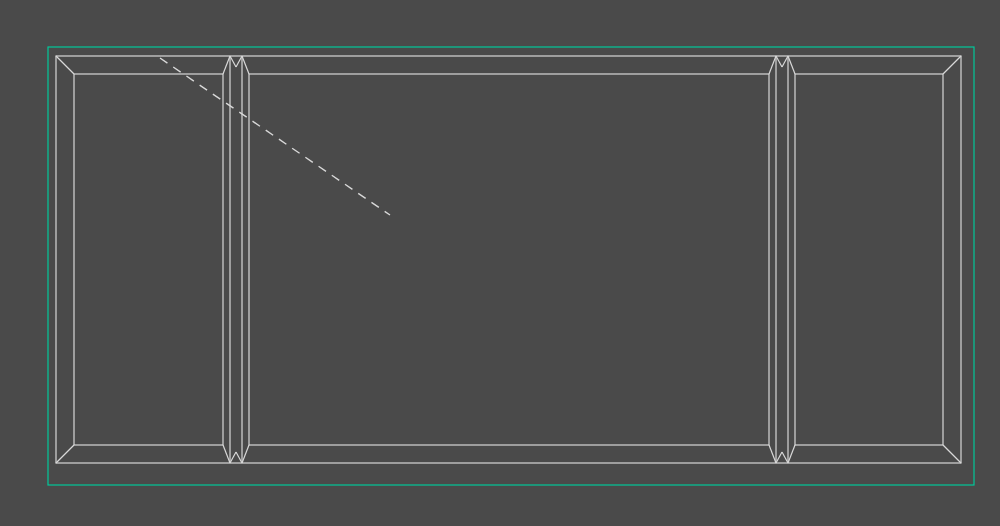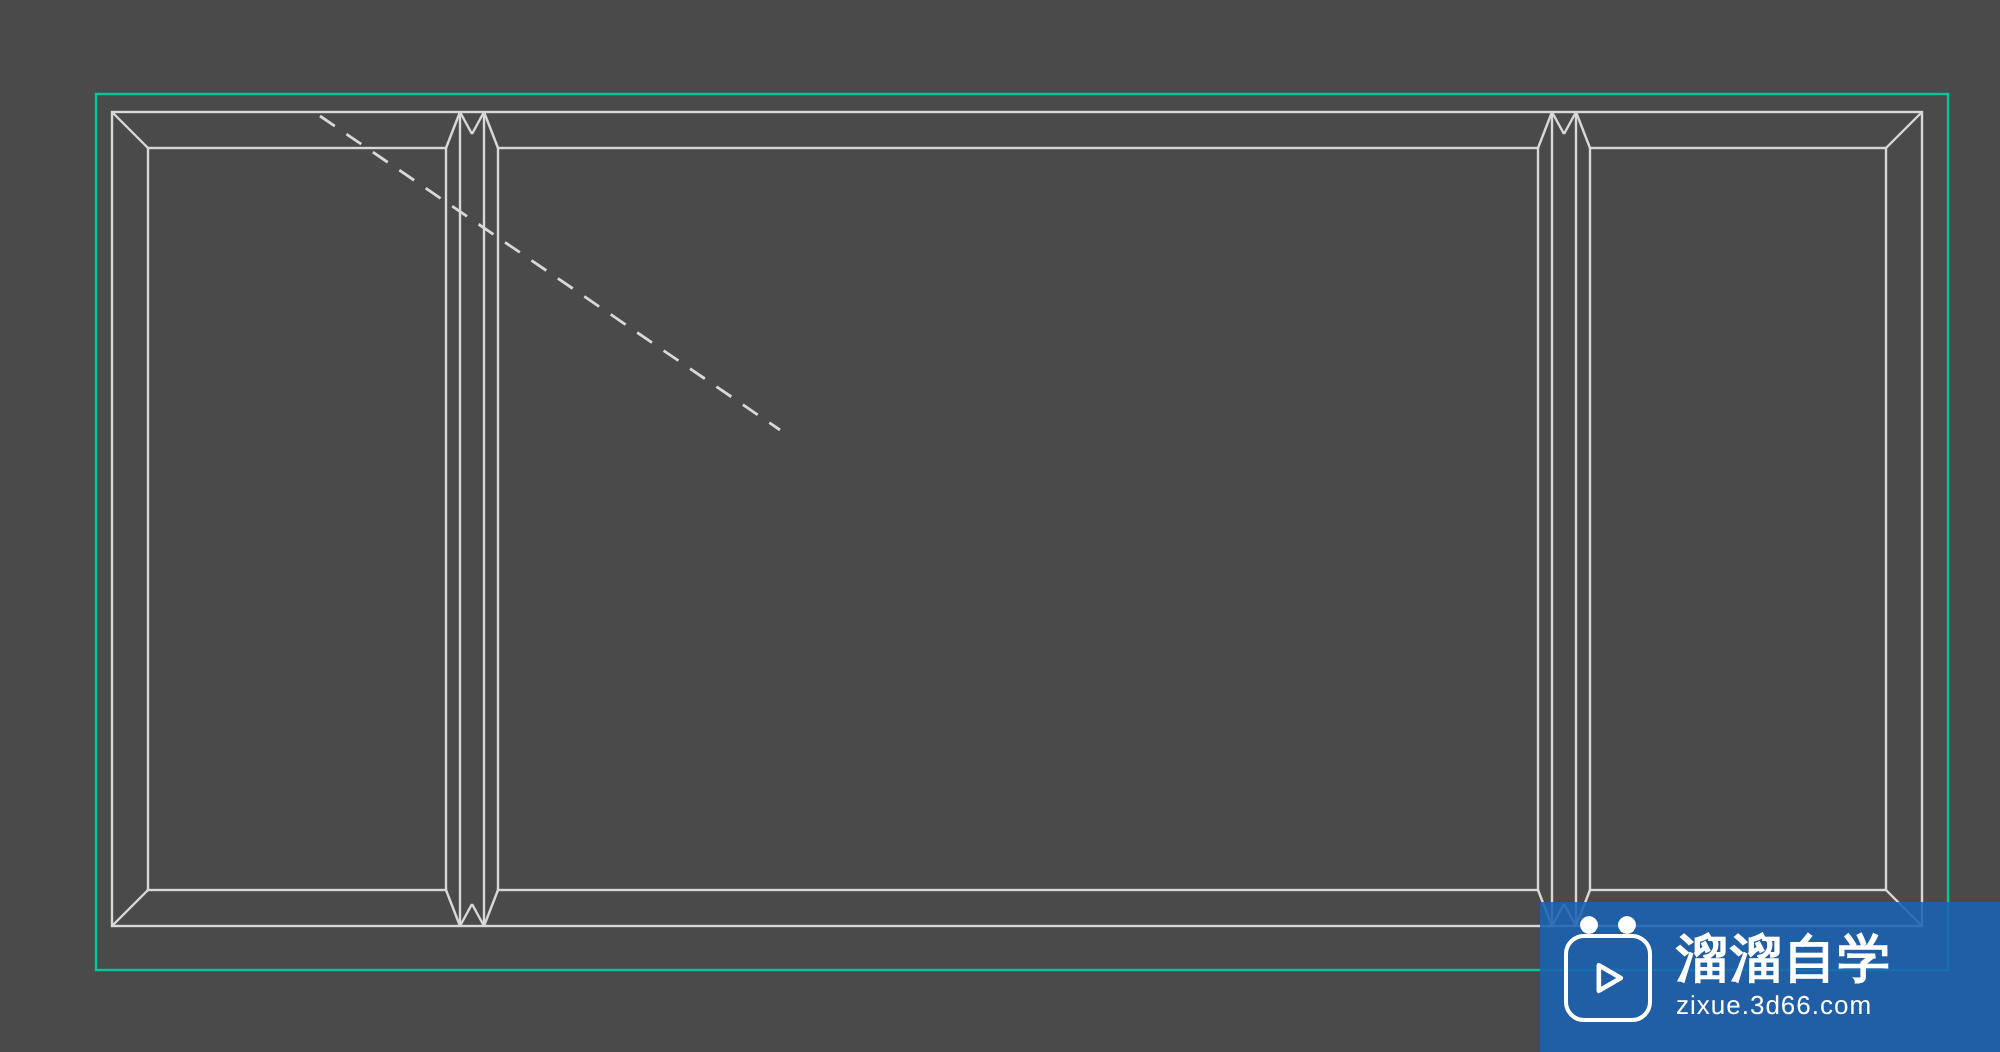--- a/index.html
+++ b/index.html
@@ -130,28 +130,13 @@
     <line x1="788" y1="463" x2="795" y2="445" stroke="#d8d8d8" stroke-width="1.2"></line>
 
     <line x1="776" y1="56" x2="782" y2="67" stroke="#d8d8d8" stroke-width="1.2"></line>
     <line x1="788" y1="56" x2="782" y2="67" stroke="#d8d8d8" stroke-width="1.2"></line>
     <line x1="776" y1="463" x2="782" y2="452" stroke="#d8d8d8" stroke-width="1.2"></line>
     <line x1="788" y1="463" x2="782" y2="452" stroke="#d8d8d8" stroke-width="1.2"></line>
 
     <line x1="160" y1="58" x2="390" y2="215" stroke="#d8d8d8" stroke-width="1.4" stroke-dasharray="9 7"></line>
   </svg>
 
-  <div class="watermark">
-    <div class="watermark-logo">
-      <div class="watermark-ears">
-        <div class="ear"></div>
-        <div class="ear"></div>
-      </div>
-      <svg viewBox="0 0 24 24">
-        <path d="M7 5 L19 12 L7 19 Z" fill="none" stroke="#fff" stroke-width="2.5" stroke-linejoin="round"></path>
-      </svg>
-    </div>
-    <div class="watermark-text">
-      <div class="watermark-title">溜溜自学</div>
-      <div class="watermark-url">zixue.3d66.com</div>
-    </div>
-  </div>
 </div>
 
 </body></html>

